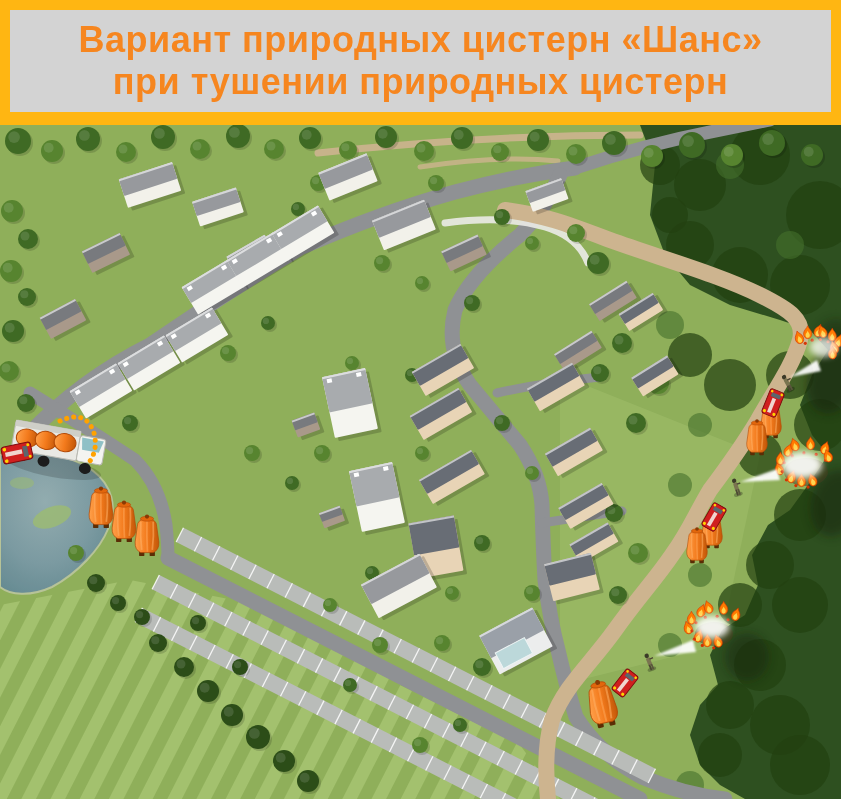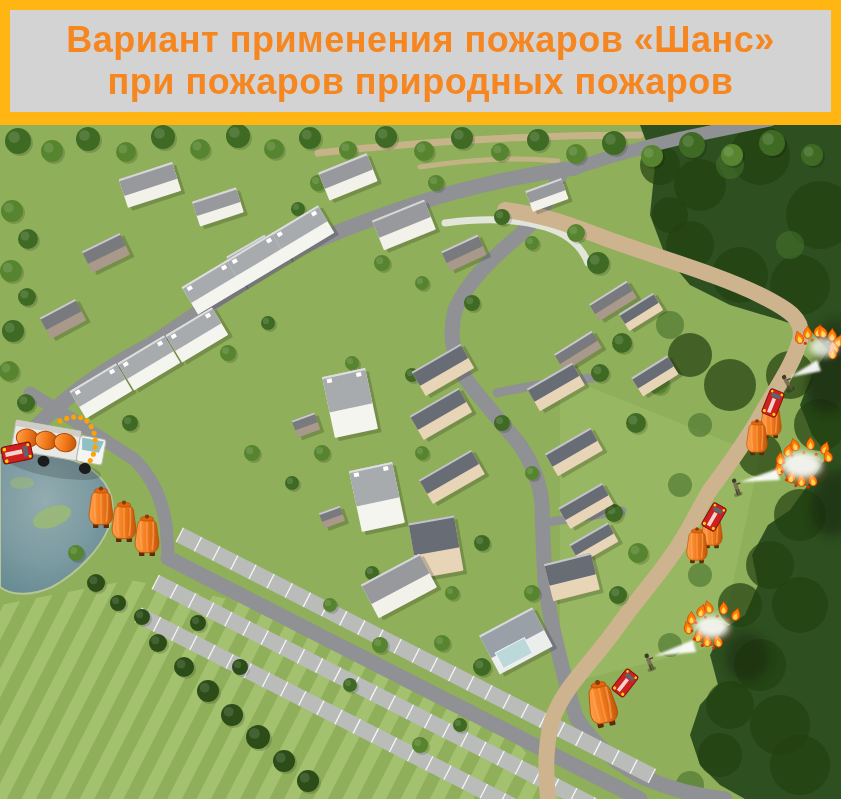--- a/index.html
+++ b/index.html
@@ -9,22 +9,22 @@
   .banner-line{font-weight:bold;font-size:36px;line-height:1.18;letter-spacing:.5px;color:var(--banner_text,#F6861F);white-space:nowrap;}
   .scene-wrap{position:absolute;top:125px;left:0;width:841px;height:674px;}
   svg{display:block;}
 </style>
 </head>
 <body>
 
 <div class="stage">
   <div class="banner">
     <div class="banner-inner">
-      <div class="banner-line">Вариант применения пожаров «Шанс»</div>
-      <div class="banner-line">при пожаров природных пожаров</div>
+      <div class="banner-line">Вариант природных цистерн «Шанс»</div>
+      <div class="banner-line">при тушении природных цистерн</div>
     </div>
   </div>
 
   <div class="scene-wrap">
   <svg id="scene" width="841" height="674" viewBox="0 0 841 674" xmlns="http://www.w3.org/2000/svg" xmlns:xlink="http://www.w3.org/1999/xlink">
     <defs>
       <radialGradient id="pg" cx="40%" cy="35%" r="80%">
         <stop offset="0" stop-color="#93acb2"></stop>
             <stop offset=".55" stop-color="var(--pond,#7B9AA4)"></stop>
             <stop offset="1" stop-color="var(--pond_deep,#5E858F)"></stop>

